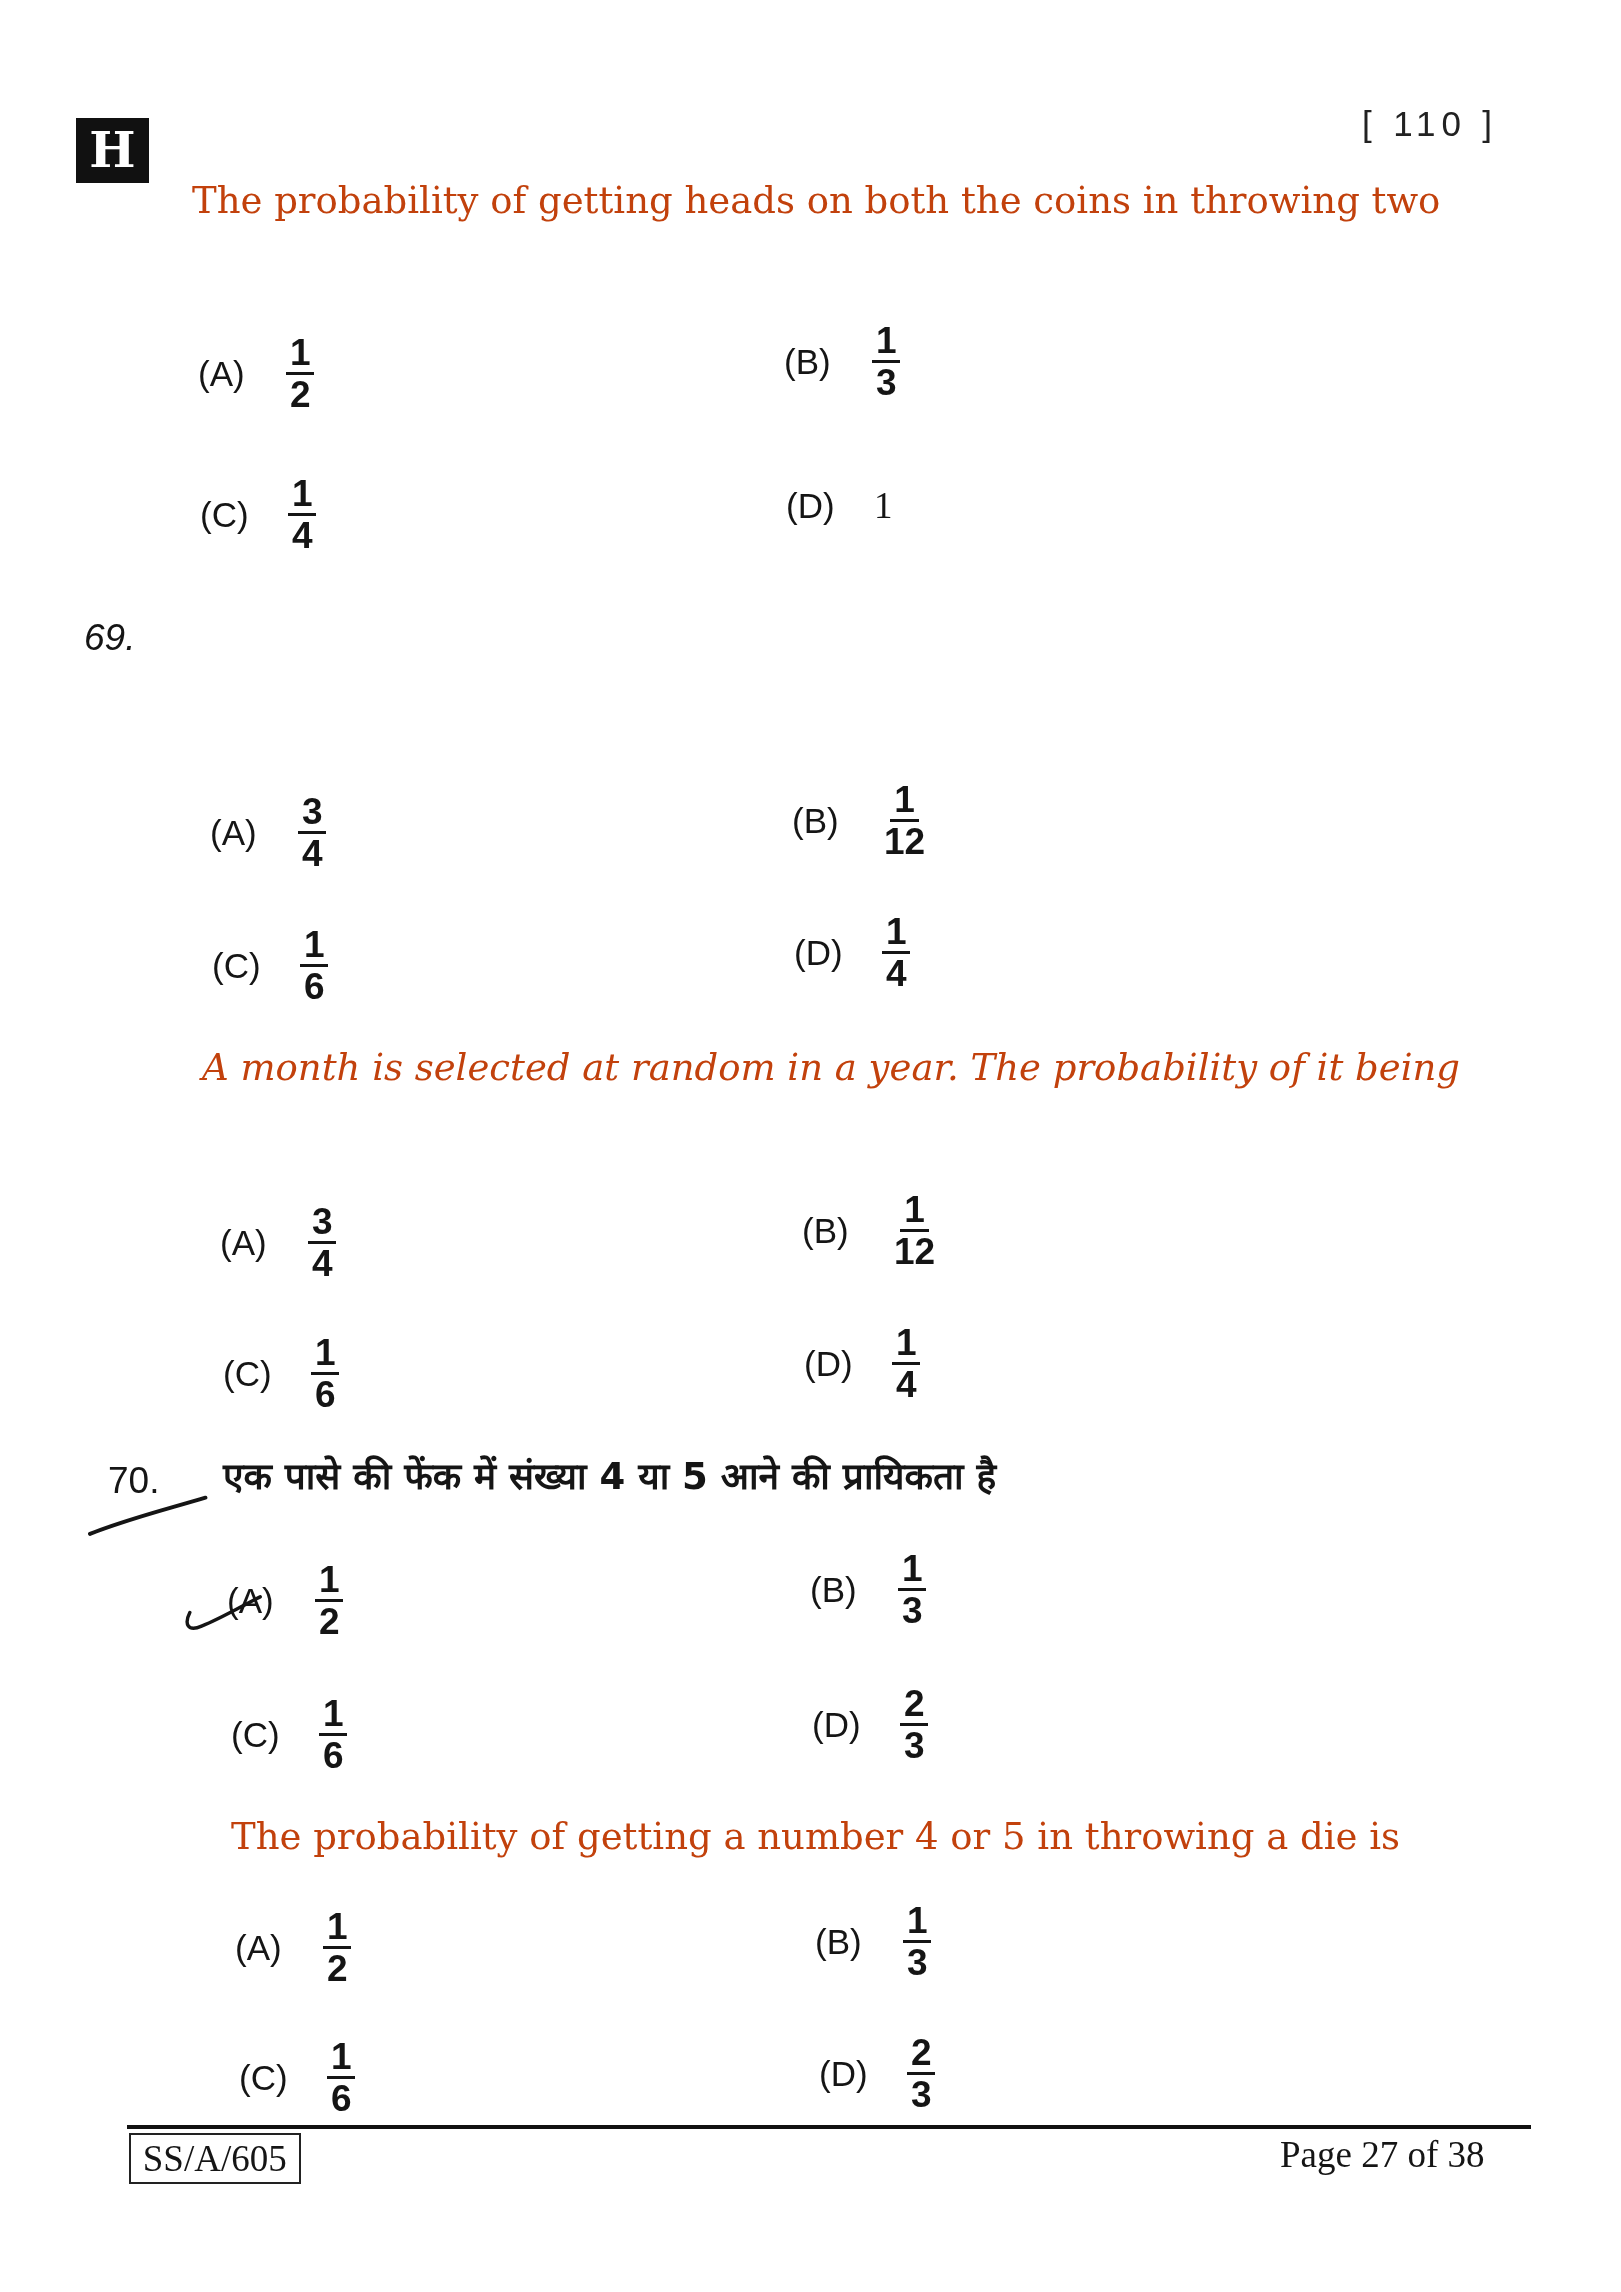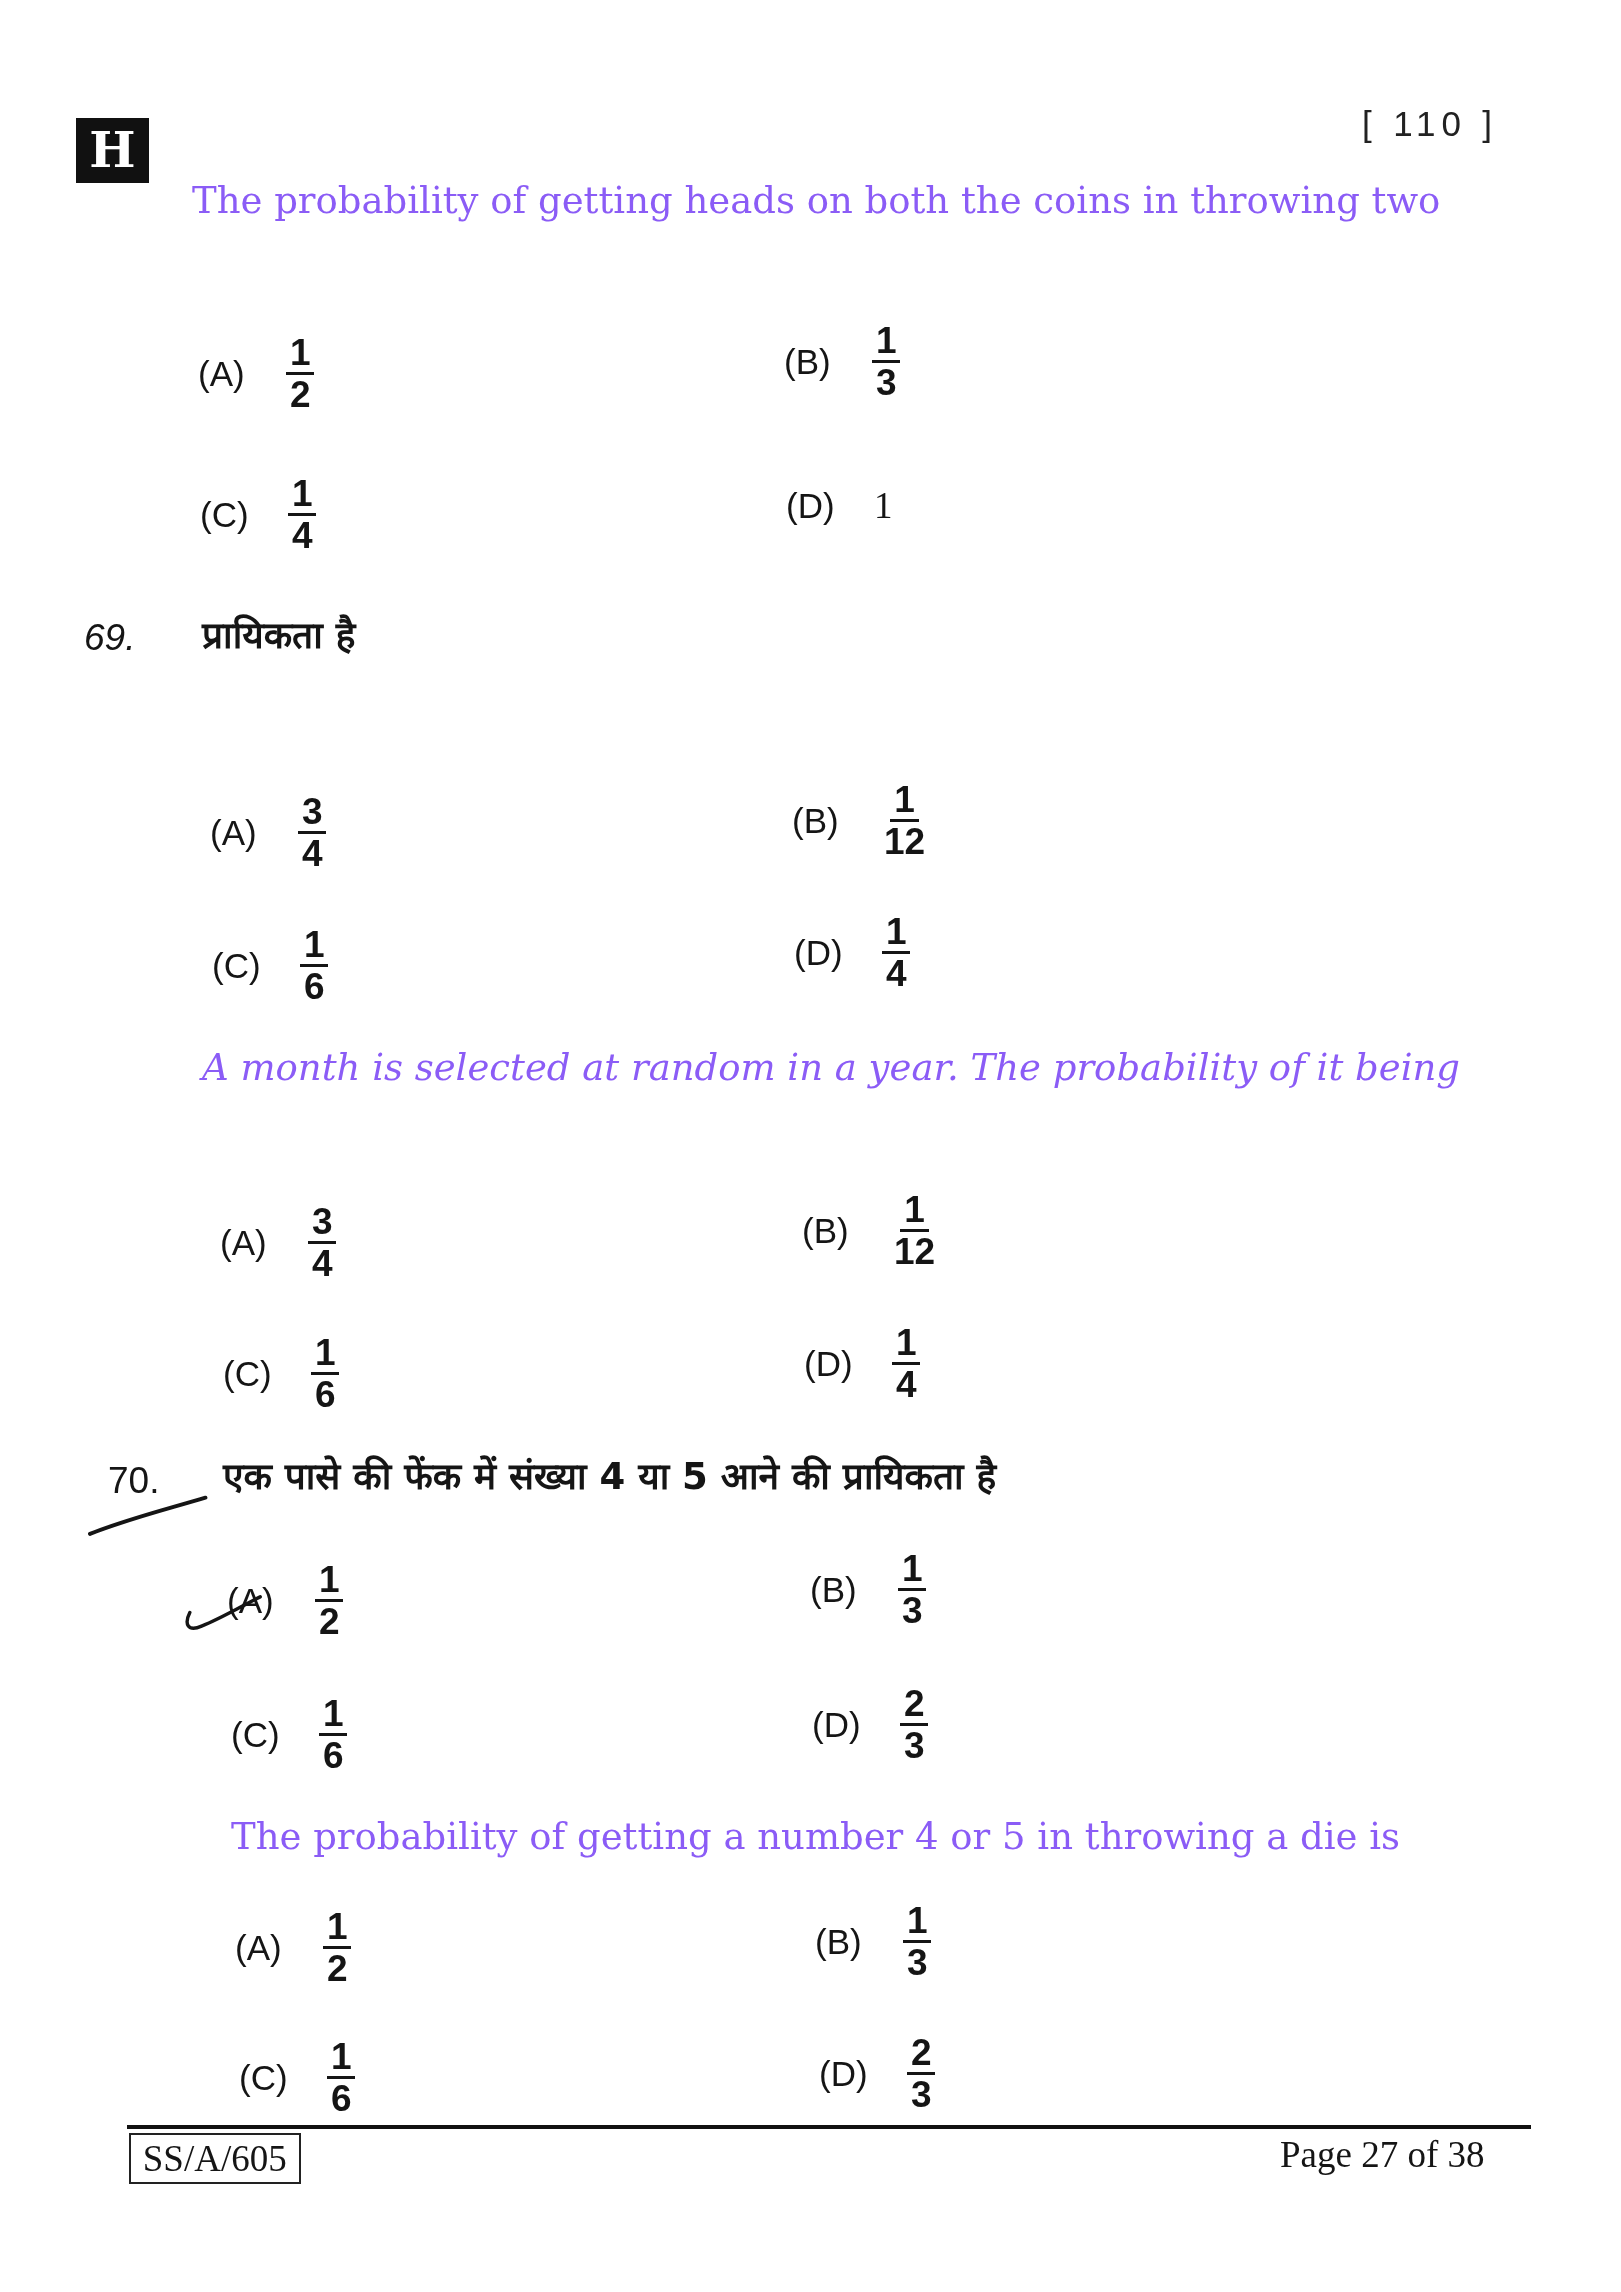--- a/index.html
+++ b/index.html
@@ -3,21 +3,21 @@
   <meta charset="utf-8">
   <style>
     html, body { margin: 0; padding: 0; background: #ffffff; }
     body { width: 1621px; height: 2293px; position: relative; overflow: hidden;
            font-family: "DejaVu Serif", "Liberation Serif", serif; color: #141414; }
     .abs { position: absolute; }
     .h-badge { left: 76px; top: 118px; width: 73px; height: 65px; background: #111; color: #fff;
                font-family: "DejaVu Serif", serif; font-weight: bold; font-size: 49px;
                display: flex; align-items: center; justify-content: center; line-height: 1; }
     .page-code { left: 1362px; top: 104px; font-family: "Liberation Sans", sans-serif; font-size: 35px; letter-spacing: 5.9px; color: #222; }
-    .qtext-en { font-family: "DejaVu Serif", serif; font-size: 37px; line-height: 67px; color: #8b5cf6; }
+    .qtext-en { font-family: "DejaVu Serif", serif; font-size: 37px; line-height: 67px; color: #c2410c; }
     .qtext-hi { font-family: "DejaVu Sans", sans-serif; font-size: 37px; line-height: 76px; color: #151515; font-weight: bold; }
     .qnum { font-family: "Liberation Sans", sans-serif; font-size: 37px; color: #151515; }
     .opt { display: flex; align-items: center; }
     .opt-label { font-family: "Liberation Sans", "DejaVu Sans", sans-serif; font-size: 35px; width: 88px; color: #151515; font-stretch: condensed; }
     .frac { display: inline-flex; flex-direction: column; align-items: center; font-family: "Liberation Sans", sans-serif;
             font-size: 37px; line-height: 39px; color: #151515; font-weight: bold; }
     .frac .num { padding: 0 3.9px; border-bottom: 3.9px solid #151515; }
     .frac .den { padding: 0 3.9px; }
     .plain-val { font-family: "Liberation Serif", serif; font-size: 37px; color: #151515; }
     .rule { left: 127px; top: 2125px; width: 1404px; height: 3.9px; background: #111; }
@@ -56,21 +56,20 @@
       <span class="den">4</span>
     </span>
 </div>
 <div class="abs opt" style="left:786px; top:484px;">
   <span class="opt-label">(D)</span>
   <span class="plain-val">1</span>
 </div>
 
 <div class="abs qnum" style="left:84px; top:617px;font-style:italic;">69.</div>
 <div class="abs qtext-hi" style="left:202px; top:598px; width:1313px; text-align:justify;">
-  <div>प्रायिकता है</div>
 </div>
 <div class="abs opt" style="left:210px; top:792px;">
   <span class="opt-label">(A)</span>
   <span class="frac">
       <span class="num">3</span>
       <span class="den">4</span>
     </span>
 </div>
 <div class="abs opt" style="left:792px; top:780px;">
   <span class="opt-label">(B)</span>

